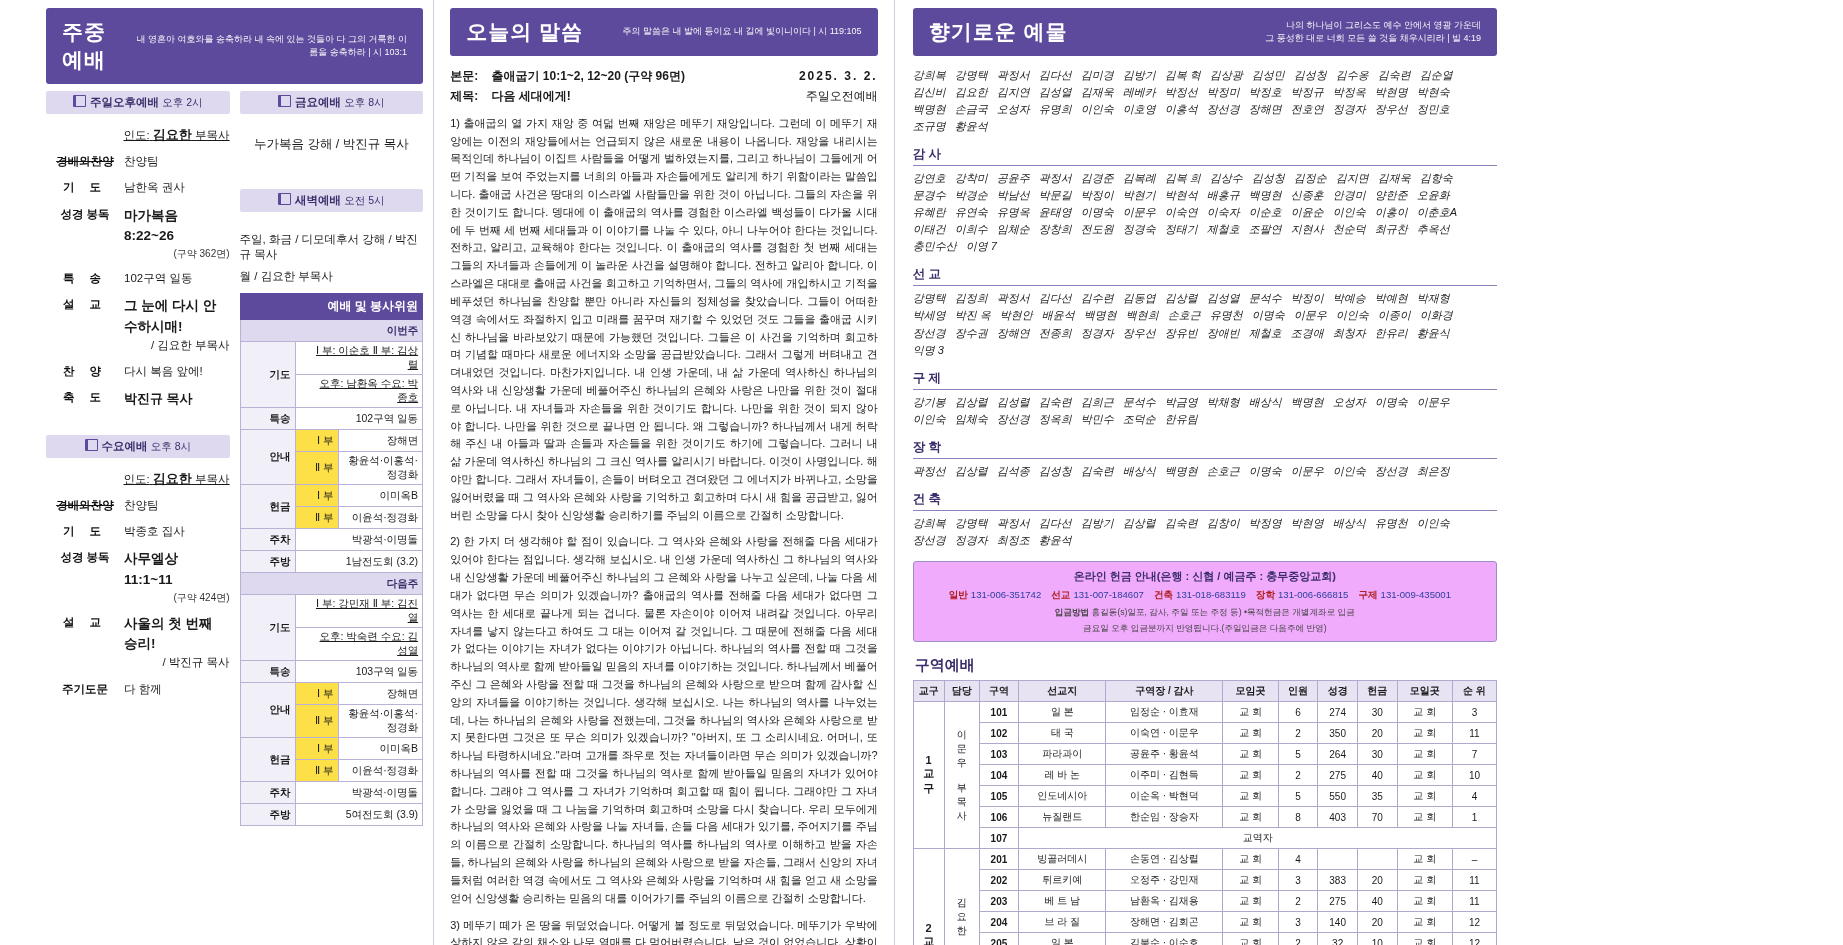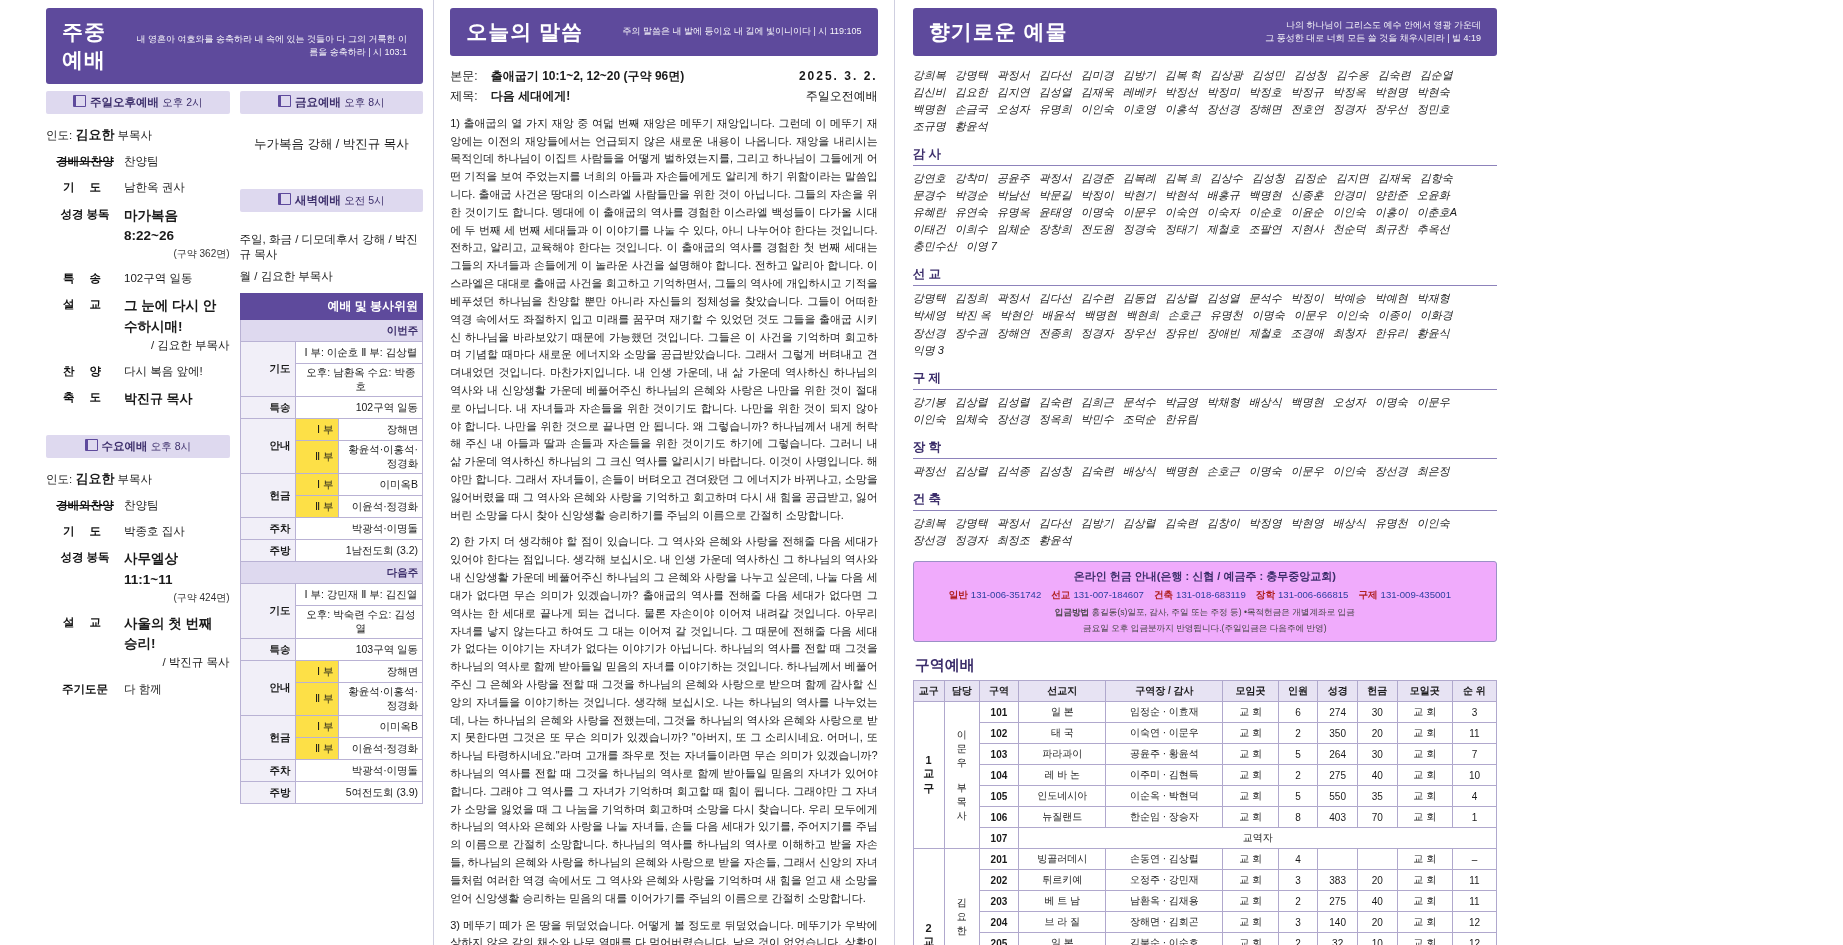--- a/index.html
+++ b/index.html
@@ -26,37 +26,37 @@
   .svc-bar .tm{font-weight:normal;font-size:10.5px;}
   .bookicon{display:inline-block;width:9px;height:10px;border:1.4px solid #5e4a9c;border-left-width:3px;margin-right:4px;vertical-align:-1px;border-radius:1px;}
   .kv{display:flex;margin-top:9px;font-size:11.5px;line-height:1.5;}
   .kv .k{width:78px;font-weight:bold;color:#111;letter-spacing:6px;text-align:center;}
   .kv .k.nosp{letter-spacing:0;}
   .kv .v{flex:1;}
   .kv .v b{font-size:13px;}
   .kv .v .big{font-size:13.5px;font-weight:bold;}
   .kv .v .sm{font-size:10px;color:#333;}
   .right-al{text-align:right;}
-  .indo{text-align:left;font-size:11.5px;margin-top:12px;}
+  .indo{text-align:right;font-size:11.5px;margin-top:12px;text-decoration:underline;}
   .indo b{font-size:13px;}
   .strike{text-decoration:line-through;}
   .p-line{margin-top:7px;font-size:11.5px;}
 
   
   .tbl{width:100%;border-collapse:collapse;font-size:10.5px;margin-top:9px;}
   .tbl th,.tbl td{border:1px solid #b9b2d4;padding:2px 4px;text-align:right;height:17px;}
   .tbl .cap{background:#5e4a9c;color:#fff;font-size:12px;font-weight:bold;padding:4px;border:1px solid #5e4a9c;}
   .tbl .sub{background:#ded9ef;color:#3c2e6b;font-weight:bold;}
   .tbl .lbl{background:#f1eff8;font-weight:bold;width:46px;}
   .tbl .lbl2{background:#fde047;width:34px;}
-  .tbl td.l{text-align:center;padding-left:8px;}
+  .tbl td.l{text-align:right;padding-left:14px;text-decoration:underline;}
 
   
   .mid-meta{display:flex;justify-content:space-between;margin-top:10px;font-size:12px;line-height:1.7;}
-  .mid-meta .mm-l b{font-weight:normal;}
+  .mid-meta .mm-l b{font-weight:bold;}
   .mid-meta .mm-r{text-align:right;}
   .mid-meta .mm-r .d{letter-spacing:2px;font-weight:bold;}
   .sermon{margin-top:8px;font-size:11px;line-height:1.62;text-align:justify;}
   .sermon p{margin:0 0 9px 0;text-indent:0;}
 
   
   .r-sect{margin-top:11px;}
   .r-title{font-size:12.5px;font-weight:bold;color:#3c2e6b;border-bottom:1px solid #8d82bb;padding-bottom:2px;margin-bottom:4px;}
   .names{font-size:11px;line-height:1.55;color:#222;font-style:italic;}
   .names span{margin-right:9px;white-space:nowrap;}

